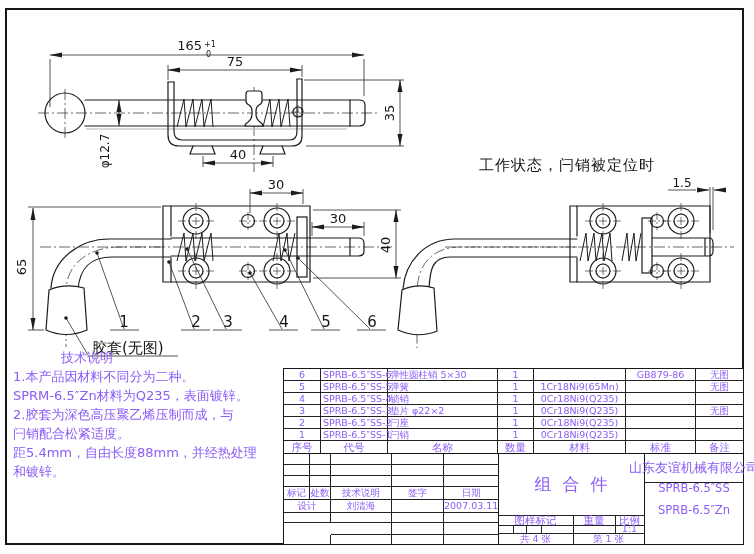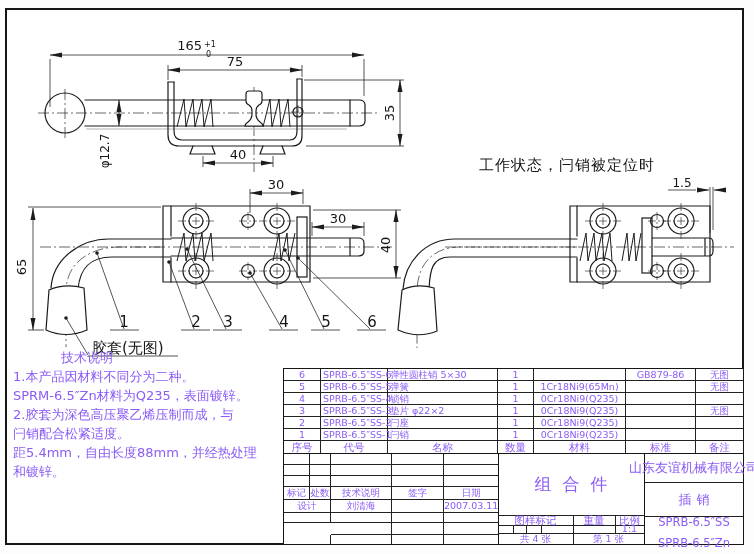--- a/index.html
+++ b/index.html
@@ -313,20 +313,19 @@
         <div class="c nr">1:1</div>
         <div class="c nb" style="grid-column:1/5;">共 4 张</div>
         <div class="c nb nr" style="grid-column:5/7;">第 1 张</div>
       </div>
     </div>
   </div>
 
   <div class="blk" style="left:645px;top:453.5px;width:98px;height:90px;border-top:none;border-left:none;">
     <div class="grid" style="grid-template-columns:100%;grid-template-rows:29px 34px 1fr;">
       <div class="c comp nr">山东友谊机械有限公司</div>
-      <div class="c prod nr">插销</div>
       <div class="c mod nb nr">
         <span>SPRB-6.5″SS</span>
         <span>SPRB-6.5″Zn</span>
       </div>
     </div>
   </div>
 </div>
 
 </body></html>

